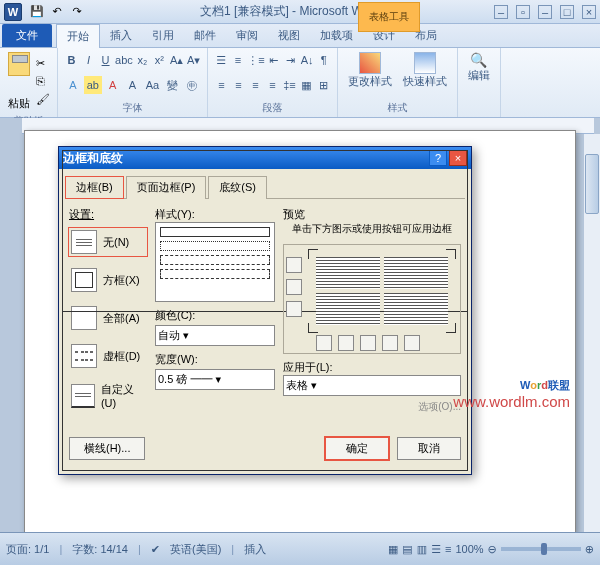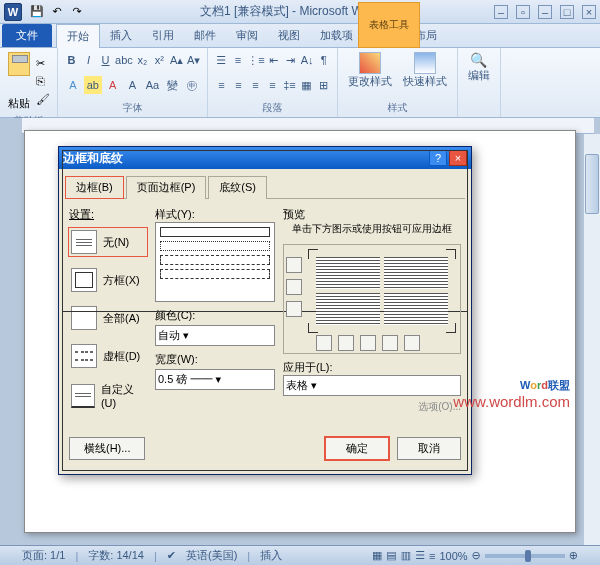--- a/index.html
+++ b/index.html
@@ -2,21 +2,21 @@
 <html><head>
 <meta charset="utf-8">
 <style>
 *{margin:0;padding:0;box-sizing:border-box;font-family:"Microsoft YaHei",SimSun,sans-serif;font-size:11px}
 body{background:#fff;width:600px;height:565px;overflow:hidden;position:relative}
 .titlebar{height:24px;background:linear-gradient(#e4ecf7,#cdddf0);display:flex;align-items:center;padding:0 4px;border-bottom:1px solid #a0b8d8}
 .word-icon{width:18px;height:18px;background:#2a5699;border:1px solid #1a3c6e;border-radius:2px;color:#fff;font-weight:bold;text-align:center;line-height:16px;font-size:11px;margin-right:6px}
 .qat{display:flex;gap:2px}
 .qat-btn{width:18px;height:18px;display:flex;align-items:center;justify-content:center}
 .title-text{flex:1;text-align:center;color:#3b5a82;font-size:12px}
-.table-tools-tab{position:absolute;top:2px;right:180px;background:#fdb94e;border:1px solid #e09b2a;padding:15px 10px;font-size:10px;color:#5a3e0e}
+.table-tools-tab{position:absolute;top:2px;right:180px;background:#fdb94e;border:1px solid #e09b2a;padding:7px 10px;font-size:10px;color:#5a3e0e}
 .win-controls{display:flex;gap:8px;color:#3b5a82;font-size:11px}
 .win-btn{width:14px;height:14px;border:1px solid #7a95b8;text-align:center;line-height:12px;cursor:pointer}
 .ribbon-tabs{height:24px;background:linear-gradient(#e4ecf7,#d6e3f3);display:flex;align-items:center;padding-left:2px;border-bottom:1px solid #a0b8d8}
 .file-tab{background:#1e5bb6;color:#fff;padding:4px 14px;border-radius:2px 2px 0 0;margin-right:4px}
 .rtab{padding:4px 10px;color:#3b5a82;cursor:pointer}
 .rtab.active{background:#f4f8fd;border:1px solid #a0b8d8;border-bottom:none}
 .ribbon{height:70px;background:linear-gradient(#f4f8fd,#e0eaf5);border-bottom:1px solid #a0b8d8;display:flex}
 .rgroup{border-right:1px solid #c5d5e8;padding:2px 6px;display:flex;flex-direction:column;justify-content:space-between}
 .rgroup-label{text-align:center;color:#5a7299;font-size:10px;padding-top:1px}
 .rgroup-content{display:flex;gap:3px;align-items:center;flex-wrap:wrap}
@@ -79,21 +79,21 @@
 .apply-select{width:100%;border:1px solid #888;background:#fff;padding:2px}
 .options-link{text-align:right;margin-top:4px;color:#888;font-size:10px}
 .dlg-buttons{display:flex;justify-content:space-between;padding:8px 4px;align-items:center}
 .hline-btn{border:1px solid #888;background:#f4f4f0;padding:3px 14px;cursor:pointer}
 .ok-cancel{display:flex;gap:8px}
 .dlg-btn{border:1px solid #888;background:#f4f4f0;padding:3px 20px;cursor:pointer}
 .dlg-btn.ok{outline:2px solid #e85642;outline-offset:-1px}
 .watermark{position:absolute;right:30px;top:260px;text-align:right;font-weight:bold;font-size:16px}
 .watermark .w{color:#1e5bb6}.watermark .o{color:#e8a030}.watermark .r{color:#3a9e4a}.watermark .d{color:#d04848}.watermark .cn{color:#1e5bb6}
 .watermark .url{color:#d04848;font-size:15px;font-weight:normal}
-.statusbar{position:absolute;bottom:0;left:0;right:0;height:20px;background:linear-gradient(#d8e4f2,#b8cce4);border-top:1px solid #7a95b8;display:flex;align-items:center;padding:0 22px;color:#3b5a82;font-size:10px;gap:10px}
+.statusbar{position:absolute;bottom:0;left:0;right:0;height:33px;background:linear-gradient(#d8e4f2,#b8cce4);border-top:1px solid #7a95b8;display:flex;align-items:center;padding:0 6px;color:#3b5a82;font-size:10px;gap:10px}
 .status-sep{color:#7a95b8}
 .zoom{margin-left:auto;display:flex;align-items:center;gap:4px}
 .zoom-slider{width:80px;height:4px;background:#9ab4d4;position:relative}
 .zoom-slider::before{content:"";position:absolute;left:50%;top:-4px;width:6px;height:12px;background:#5a7aaa;border-radius:2px}
 </style>
 </head>
 <body>
 
 <div class="titlebar">
   <div class="word-icon">W</div>

